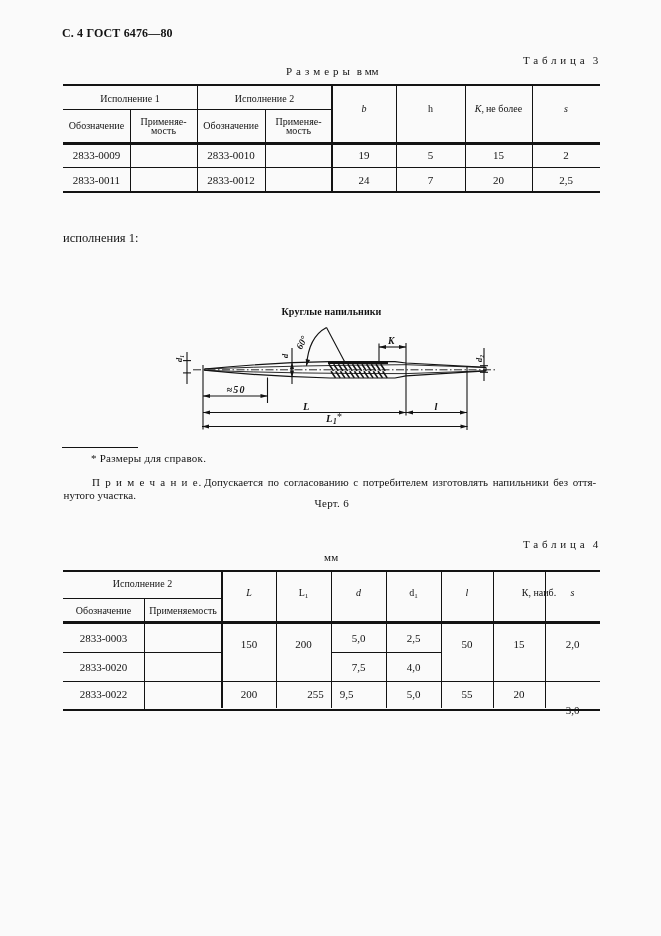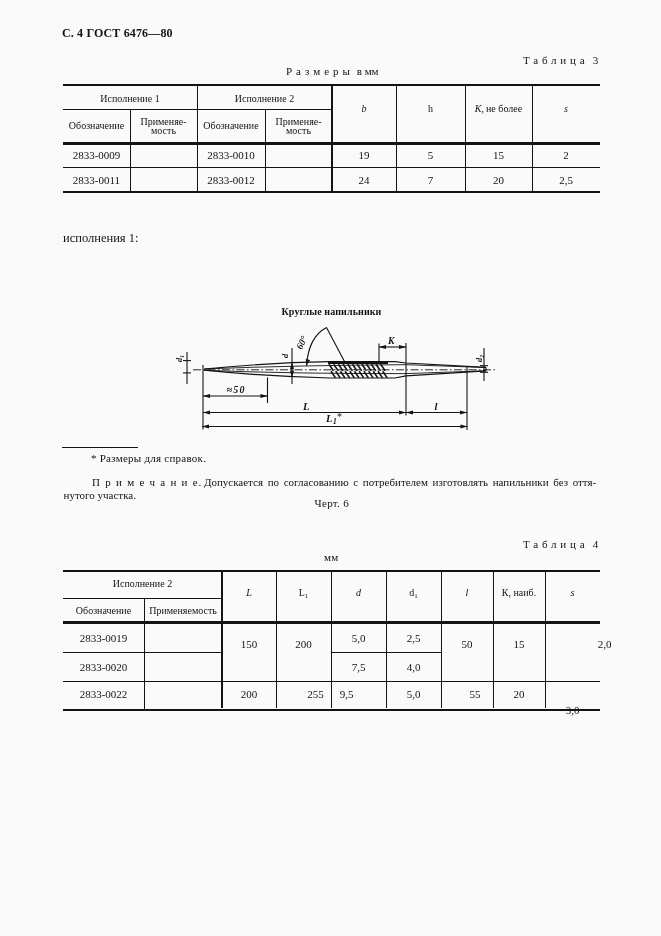--- a/index.html
+++ b/index.html
@@ -240,47 +240,47 @@
   <div class="t c" style="left:159px;top:18px;width:54px;font-style:italic;">L</div>
 
   <div class="t c" style="left:213px;top:18px;width:55px;">L<sub style="font-size:7px;vertical-align:-2px;">1</sub></div>
 
   <div class="t c" style="left:268px;top:18px;width:55px;font-style:italic;">d</div>
 
   <div class="t c" style="left:323px;top:18px;width:55px;">d<sub style="font-size:7px;vertical-align:-2px;">1</sub></div>
 
   <div class="t c" style="left:378px;top:18px;width:52px;font-style:italic;">l</div>
 
-  <div class="t c" style="left:430px;top:18px;width:52px;">К, наиб.</div>
+  <div class="t c" style="left:430px;top:18px;width:52px;padding-left:20px;">К, наиб.</div>
 
   <div class="t c" style="left:482px;top:18px;width:55px;font-style:italic;">s</div>
 
   <div class="t c" style="left:0;top:35.6px;width:81px;">Обозначение</div>
 
   <div class="t c" style="left:81px;top:35.6px;width:78px;">Применяемость</div>
 
-  <div class="t c" style="left:0;top:63px;width:81px;font-size:11px;">2833-0019</div>
+  <div class="t c" style="left:0;top:63px;width:81px;font-size:11px;">2833-0003</div>
   <div class="t c" style="left:268px;top:63px;width:55px;font-size:11px;">5,0</div>
   <div class="t c" style="left:323px;top:63px;width:55px;font-size:11px;">2,5</div>
 
   <div class="t c" style="left:159px;top:69px;width:54px;font-size:11px;">150</div>
   <div class="t c" style="left:213px;top:69px;width:55px;font-size:11px;">200</div>
   <div class="t c" style="left:378px;top:69px;width:52px;font-size:11px;">50</div>
   <div class="t c" style="left:430px;top:69px;width:52px;font-size:11px;">15</div>
-  <div class="t c" style="left:482px;top:69px;width:55px;font-size:11px;padding-left:32px;">2,0</div>
+  <div class="t c" style="left:482px;top:69px;width:55px;font-size:11px;">2,0</div>
 
   <div class="t c" style="left:0;top:92.4px;width:81px;font-size:11px;">2833-0020</div>
   <div class="t c" style="left:268px;top:92.4px;width:55px;font-size:11px;">7,5</div>
   <div class="t c" style="left:323px;top:92.4px;width:55px;font-size:11px;">4,0</div>
 
   <div class="t c" style="left:0;top:119px;width:81px;font-size:11px;">2833-0022</div>
   <div class="t c" style="left:159px;top:119px;width:54px;font-size:11px;">200</div>
   <div class="t c" style="left:213px;top:119px;width:55px;font-size:11px;padding-left:12px;">255</div>
   <div class="t c" style="left:256px;top:119px;width:55px;font-size:11px;">9,5</div>
   <div class="t c" style="left:323px;top:119px;width:55px;font-size:11px;">5,0</div>
-  <div class="t c" style="left:378px;top:119px;width:52px;font-size:11px;padding-left:8px;">55</div>
+  <div class="t c" style="left:378px;top:119px;width:52px;font-size:11px;">55</div>
   <div class="t c" style="left:430px;top:119px;width:52px;font-size:11px;">20</div>
   <div class="t c" style="left:482px;top:135px;width:55px;font-size:11px;">3,0</div>
 </div>
 
 
 
 </div>
 
 </body></html>

